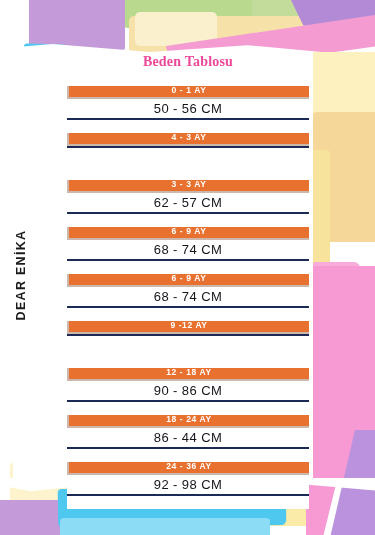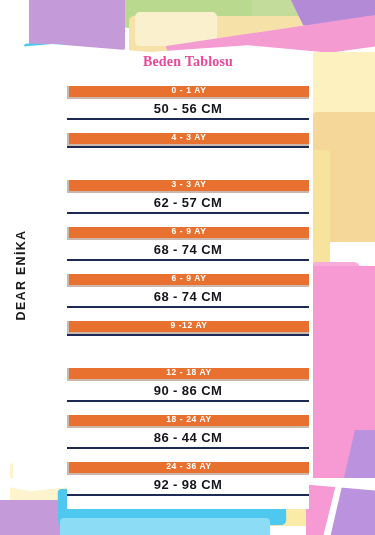--- a/index.html
+++ b/index.html
@@ -215,21 +215,21 @@
   }
   .row-body {
     height: 19px;
     background: #ffffff;
     display: flex;
     align-items: center;
     justify-content: center;
   }
   .row-body span {
     font-size: 13px;
-    font-weight: bold;
+    font-weight: normal;
     color: #15161c;
     letter-spacing: 0.4px;
   }
   .row-rule {
     height: 2px;
     background: #1c2a55;
   }
   .row-gap {
     height: 13px;
     background: #ffffff;

